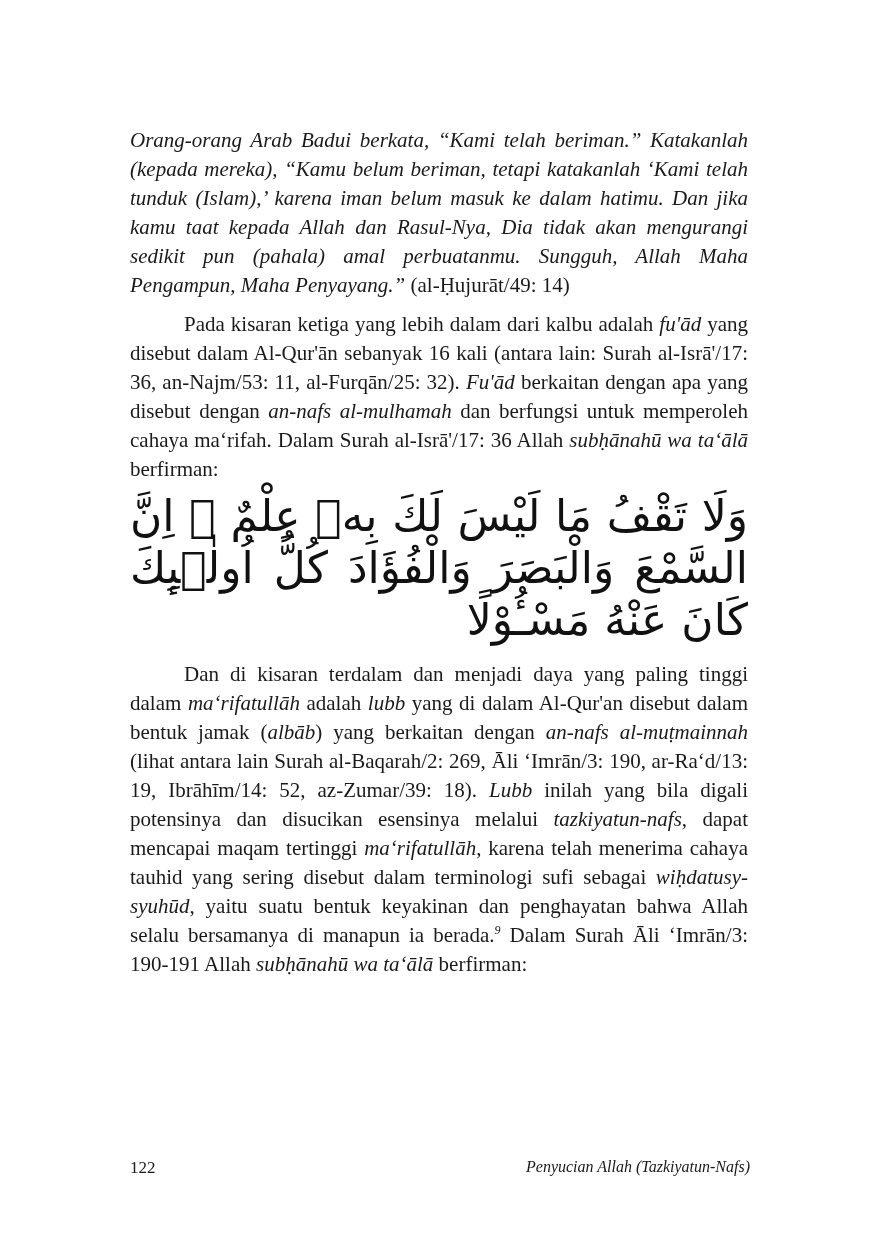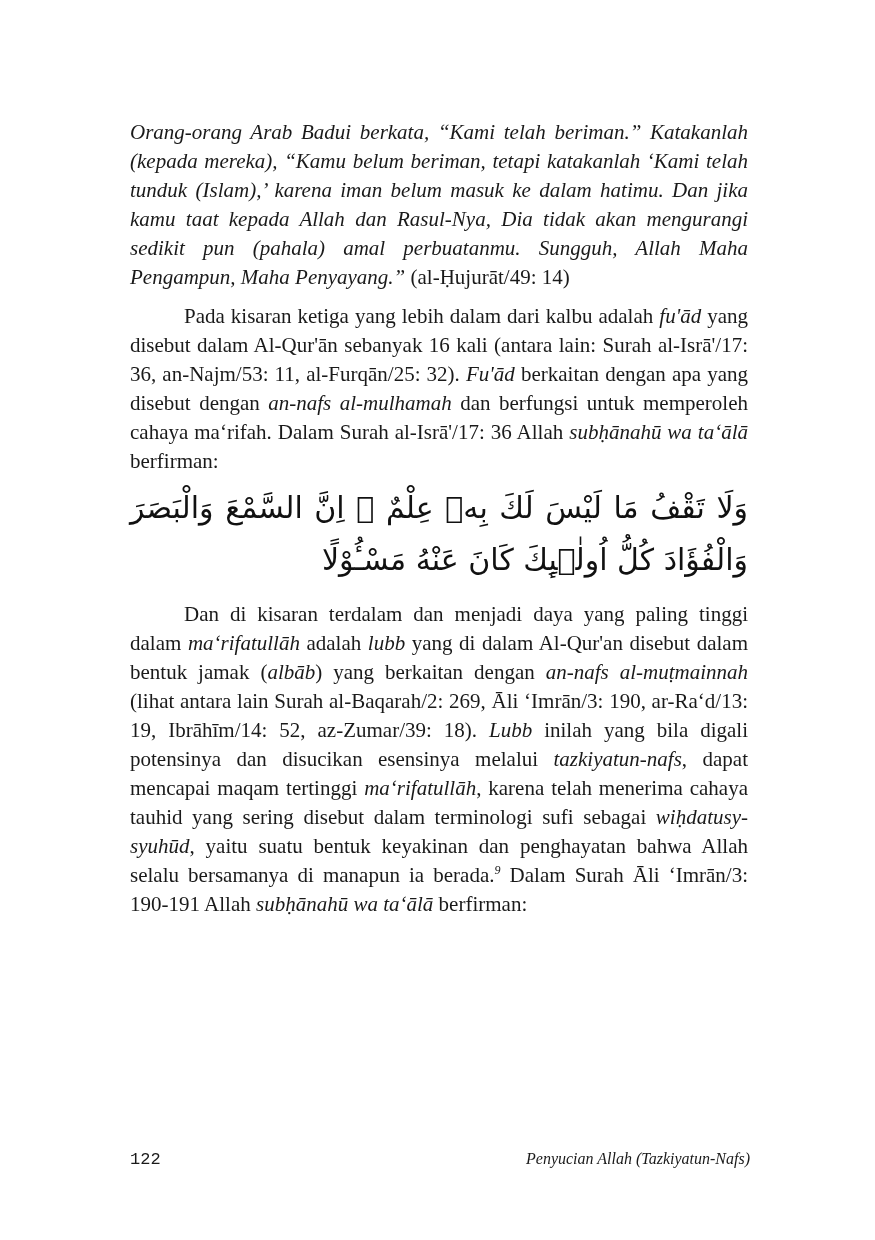--- a/index.html
+++ b/index.html
@@ -1,43 +1,43 @@
 <!DOCTYPE html>
 <html><head>
 <meta charset="utf-8">
 <style>
   html, body { margin: 0; padding: 0; background: #ffffff; }
   body { width: 875px; height: 1240px; position: relative; overflow: hidden; }
   .page {
-    position: absolute; left: 0; top: 0; width: 875px; height: 1052px;
+    position: absolute; left: 0; top: 8px; width: 875px; height: 1052px;
     background: #ffffff; color: #1a1a1a;
     font-family: "Liberation Serif", "DejaVu Serif", serif;
   }
   .column {
     position: absolute; left: 130px; top: 118px; width: 618px;
     font-size: 21px; line-height: 29px;
   }
   .para { margin: 0; text-align: justify; }
   .quote { font-style: italic; }
   .quote .ref { font-style: normal; }
   .indent { text-indent: 54px; }
   .gap { height: 10px; }
   i, em { font-style: italic; }
   .arabic {
     direction: rtl; text-align: justify; text-align-last: right;
     font-family: "DejaVu Sans", sans-serif;
-    font-size: 30px; line-height: 52px; margin: 6px 0 4px 0;
+    font-size: 44px; line-height: 52px; margin: 6px 0 4px 0;
     color: #111;
   }
   sup { font-size: 12px; line-height: 0; font-style: italic; }
   .footer {
     position: absolute; top: 1150px; left: 130px; width: 620px;
     font-size: 17px; color: #1a1a1a;
   }
-  .footer .pageno { position: absolute; left: 0; top: 0; font-family: Liberation Mono, monospace; }
+  .footer .pageno { position: absolute; left: 0; top: 0; }
   .footer .running { position: absolute; right: 0; top: 0; font-style: italic; font-size: 16px; }
 </style>
 </head>
 <body>
 
 <div class="page">
   <div class="column">
 
     <p class="para quote"><span>Orang-orang Arab Badui berkata, “Kami telah beriman.” Katakanlah (kepada mereka), “Kamu belum beriman, tetapi katakanlah ‘Kami telah tunduk (Islam),’ karena iman belum masuk ke dalam hatimu. Dan jika kamu taat kepada Allah dan Rasul-Nya, Dia tidak akan mengurangi sedikit pun (pahala) amal perbuatanmu. Sungguh, Allah Maha Pengampun, Maha Penyayang.”</span><span class="ref"> (al-Ḥujurāt/49: 14)</span></p>
 

